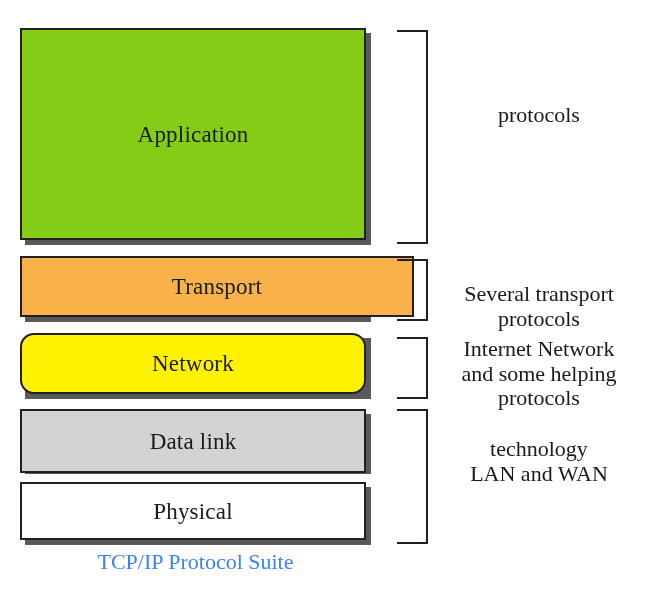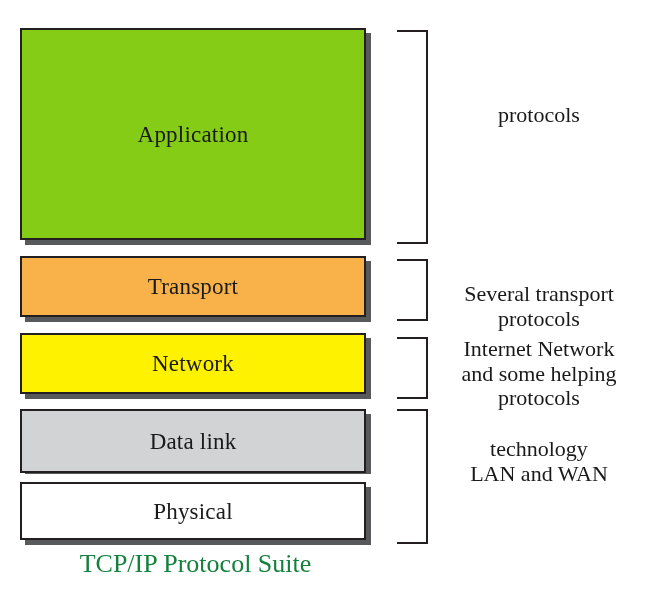--- a/index.html
+++ b/index.html
@@ -60,45 +60,45 @@
     text-align: center;
     font-size: 22px;
     line-height: 1.12;
     color: #1a1a1a;
     z-index: 4;
   }
 
   
   .caption {
     position: absolute;
-    font-size: 26px;
+    font-size: 22px;
     line-height: 1.1;
-    color: #15803d;
+    color: #3b82f6;
     text-align: center;
     z-index: 4;
     white-space: nowrap;
   }
 </style>
 </head>
 <body>
 
 <div id="diagram">
 
   <div class="layer-shadow" style="left:25px; top:33px; width:346px; height:212px;"></div>
   <div class="layer-box" style="left:20px; top:28px; width:346px; height:212px; background:#84cc16;">
     <span class="layer-label">Application</span>
   </div>
 
   <div class="layer-shadow" style="left:25px; top:261px; width:346px; height:61px;"></div>
-  <div class="layer-box" style="left:20px; top:256px; width:346px; height:61px; background:#f9b24a;">
+  <div class="layer-box" style="left:20px; top:256px; width:394px; height:61px; background:#f9b24a;">
     <span class="layer-label">Transport</span>
   </div>
 
   <div class="layer-shadow" style="left:25px; top:338px; width:346px; height:61px;"></div>
-  <div class="layer-box" style="left:20px; top:333px; width:346px; height:61px; background:#fff200;">
+  <div class="layer-box" style="left:20px; top:333px; width:346px; height:61px; background:#fff200;border-radius:14px;">
     <span class="layer-label">Network</span>
   </div>
 
   <div class="layer-shadow" style="left:25px; top:414px; width:346px; height:60px;"></div>
   <div class="layer-box" style="left:20px; top:409px; width:346px; height:64px; background:#d2d3d5;">
     <span class="layer-label">Data link</span>
   </div>
 
   <div class="layer-shadow" style="left:25px; top:487px; width:346px; height:58px;"></div>
   <div class="layer-box" style="left:20px; top:482px; width:346px; height:58px; background:#ffffff;">

